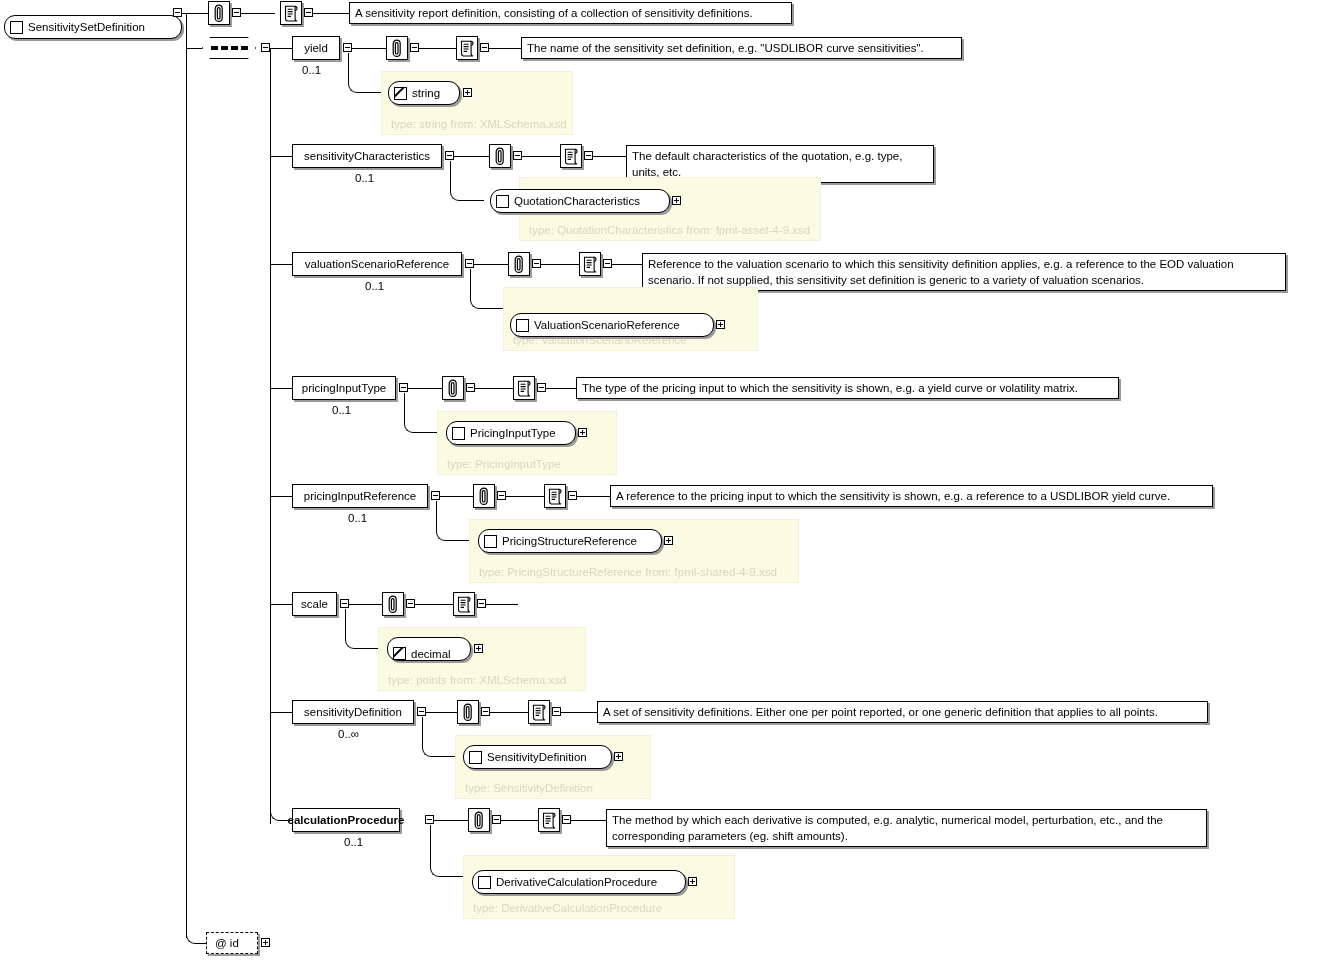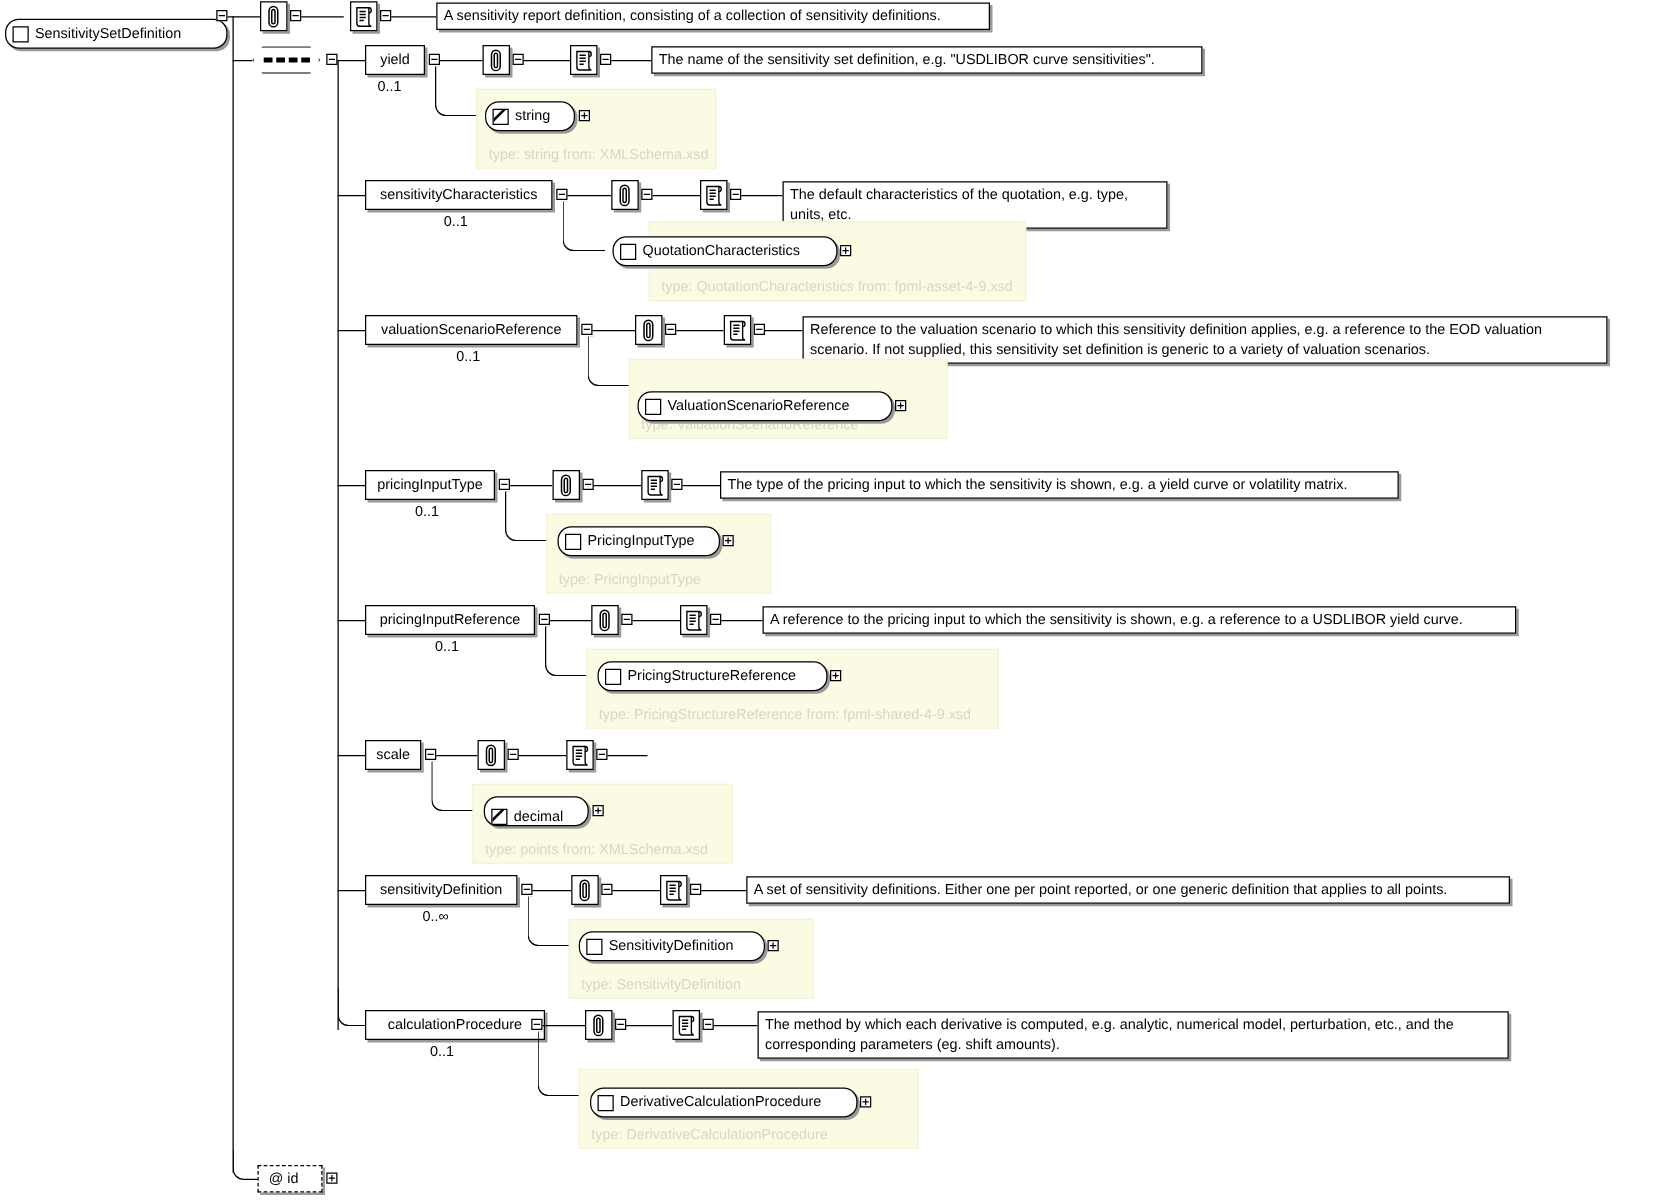--- a/index.html
+++ b/index.html
@@ -391,21 +391,21 @@
   <div class="tpanel" style="left:455px;top:735px;width:196px;height:64px;">
     <div class="tlabel">type: SensitivityDefinition</div>
   </div>
   <div class="cap" style="left:463px;top:745px;width:149px;">
     <span class="ico square"></span>
     <span class="lbl">SensitivityDefinition</span>
   </div>
   <div class="pm plus" style="left:614px;top:752px;"></div>
 
   <div class="elbow" style="left:270px;top:790px;width:22px;height:30px;"></div>
-  <div class="ebox" style="left:292px;top:808px;width:144px;">
+  <div class="ebox" style="left:292px;top:808px;width:108px;font-weight:bold;">
     <span>calculationProcedure</span>
   </div>
   <div class="card" style="left:344px;top:836px;">0..1</div>
   <div class="pm" style="left:425px;top:815px;"></div>
   <div class="hline" style="left:434px;top:820px;width:34px;"></div>
   <div class="gbox" style="left:468px;top:808px;">
     <svg width="16" height="19" viewBox="0 0 16 19">
         <g fill="none" stroke="#000" stroke-width="1.2">
       <rect x="4.2" y="1.2" width="7" height="16.2" rx="3.5"></rect>
           <rect x="6.4" y="3.6" width="2.6" height="11.4" rx="1.3"></rect>

